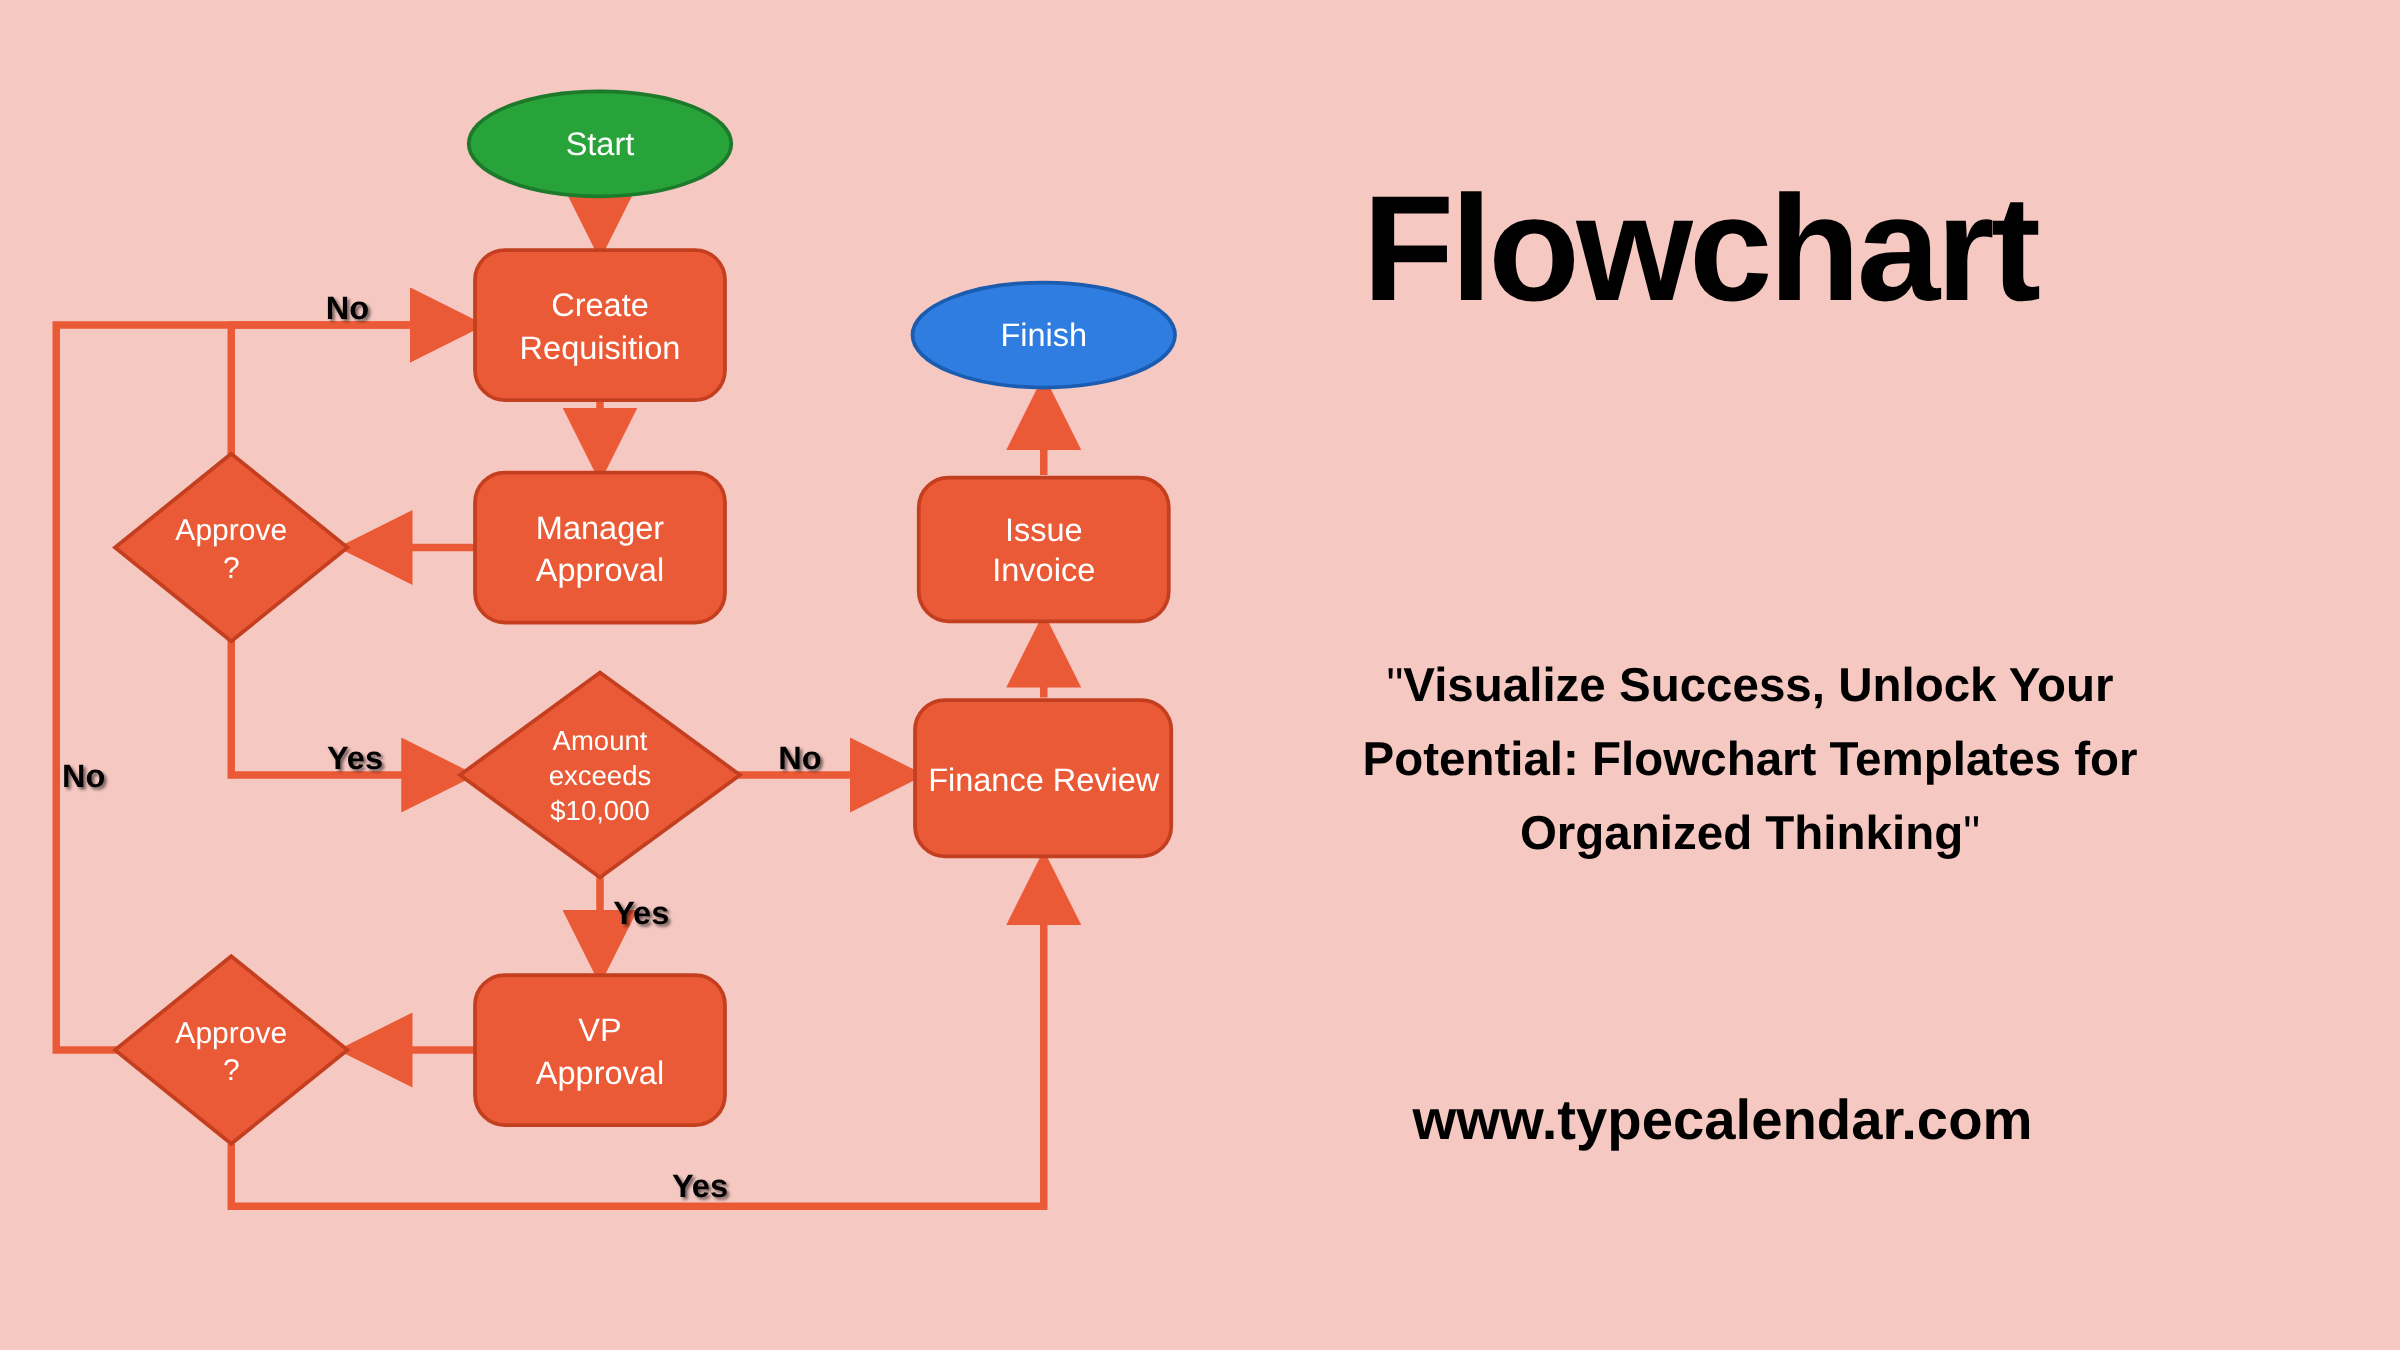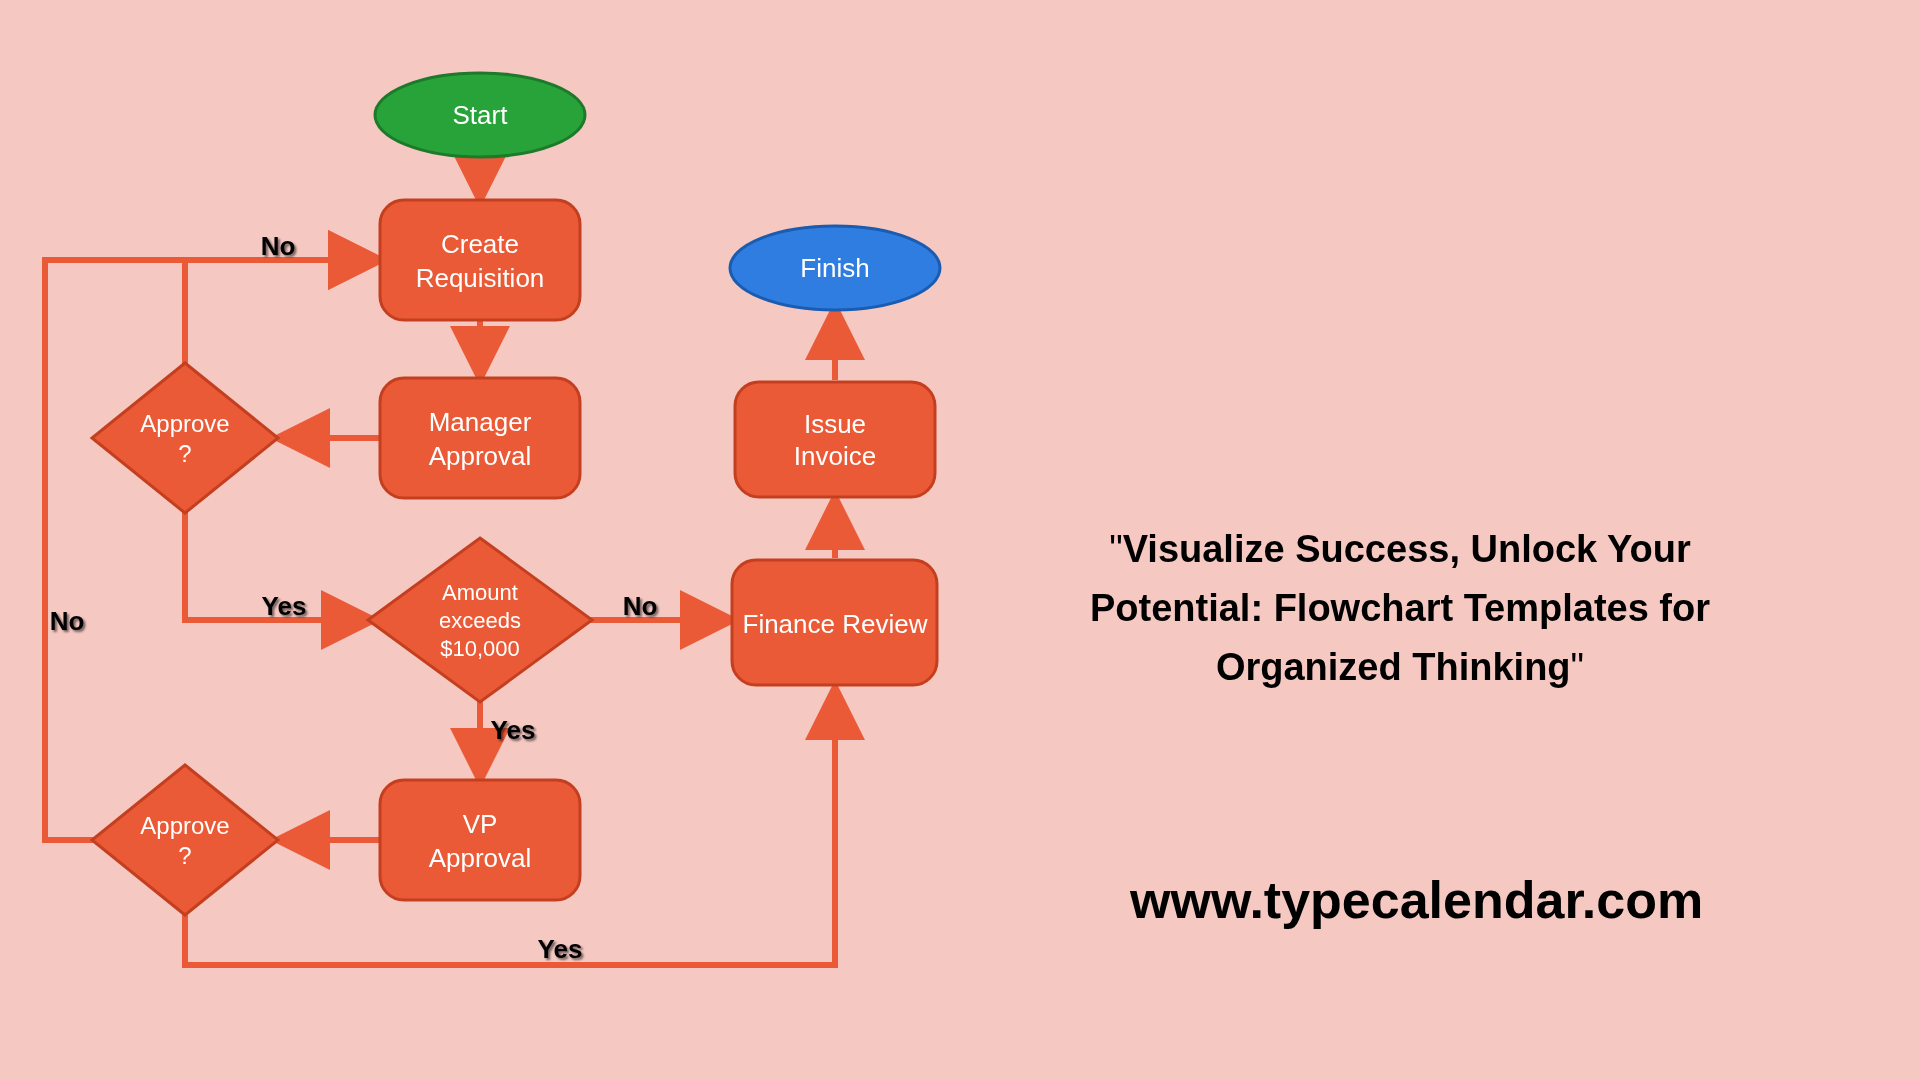--- a/index.html
+++ b/index.html
@@ -4,21 +4,21 @@
 <style>
   html,body{margin:0;padding:0;width:1920px;height:1080px;overflow:hidden}
   body{background:#f6c8c2;font-family:Arial,Helvetica,sans-serif;position:relative}
   .canvas{position:absolute;inset:0}
   svg{position:absolute;inset:0;width:1920px;height:1080px}
 
   
   .title{position:absolute;left:1090px;top:130px;font-size:120px;font-weight:900;letter-spacing:-3px;color:#000}
   .quote{position:absolute;left:1030px;top:520px;width:740px;font-size:38px;line-height:1.55;font-weight:700;color:#000;text-align:center}
   .quote .qmark{font-weight:400}
-  .url{position:absolute;left:1130px;top:870px;font-size:52px;font-weight:800;color:#000}
+  .url{position:absolute;left:1130px;top:870px;font-size:45px;font-weight:800;color:#000}
 
   
   .ntxt{fill:#fff;font-family:Arial,Helvetica,sans-serif;text-anchor:middle;dominant-baseline:middle}
   .lbl{fill:#000;font-family:Arial,Helvetica,sans-serif;font-weight:700;text-anchor:middle;dominant-baseline:middle;font-size:26px}
 </style>
 </head>
 <body>
 
 <div class="canvas">
 
@@ -120,20 +120,21 @@
     <text class="ntxt" x="835" y="626" font-size="26">Finance Review</text>
   </g>
 
   <g>
     <rect x="735" y="382" width="200" height="115" rx="24" fill="#eb5a36" stroke="#c33f1f" stroke-width="3"></rect>
     <text class="ntxt" x="835" y="426" font-size="26">Issue</text>
     <text class="ntxt" x="835" y="458" font-size="26">Invoice</text>
   </g>
 </svg>
 
+<div class="title">Flowchart</div>
 
 <div class="quote">
   <span class="qmark">"</span><span>Visualize Success, Unlock Your Potential: Flowchart Templates for Organized Thinking</span><span class="qmark">"</span>
 </div>
 
 <div class="url">www.typecalendar.com</div>
 
 </div>
 
 </body></html>

